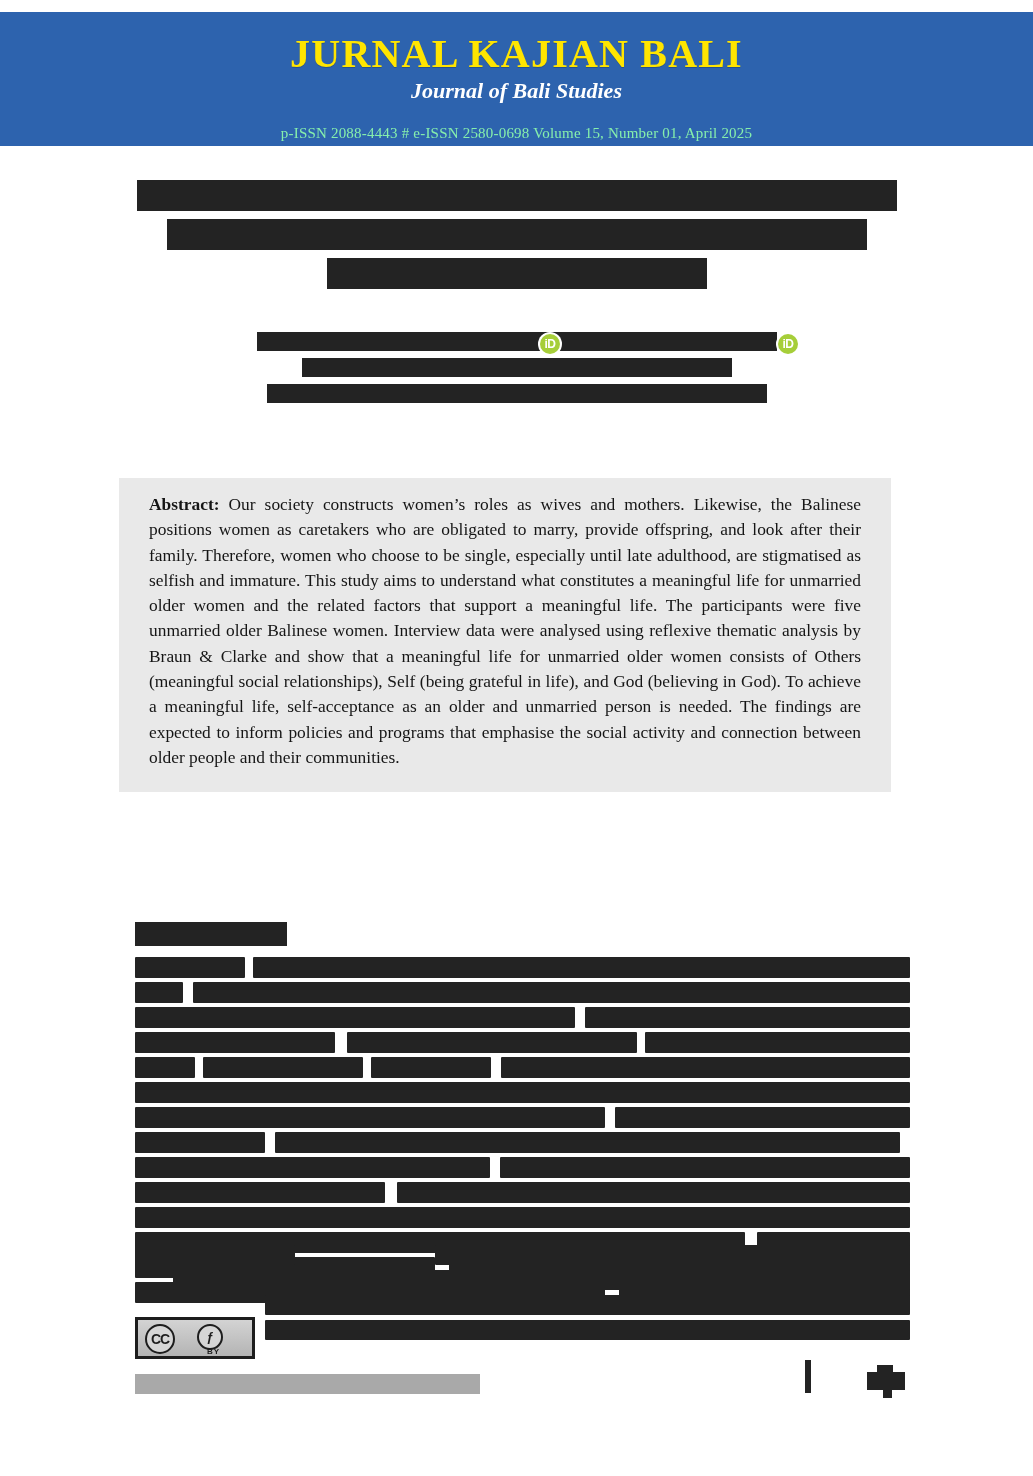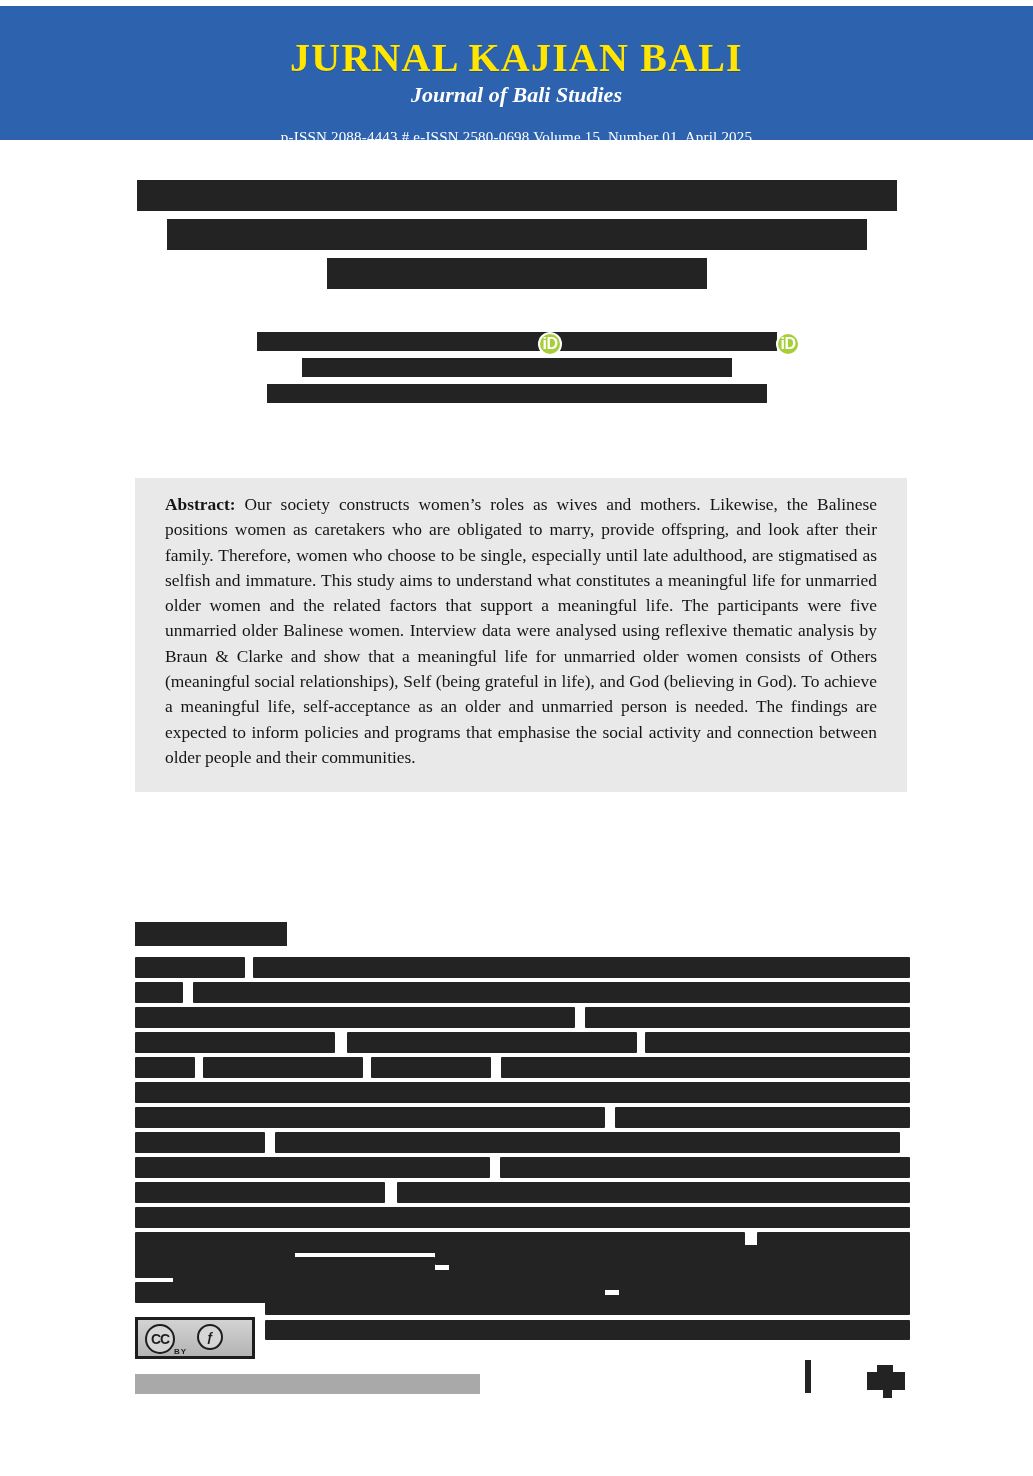--- a/index.html
+++ b/index.html
@@ -11,26 +11,26 @@
     width: 1033px;
     height: 1476px;
     position: relative;
     font-family: "Liberation Serif", serif;
     overflow: hidden;
   }
 
   
   .masthead {
     position: absolute;
-    left: 0; top: 6px;
+    left: 0; top: 12px;
     width: 1033px;
     height: 134px;
     background: #2d63ae;
     box-sizing: border-box;
-    padding-top: 32px;
+    padding-top: 22px;
     text-align: center;
   }
   .masthead-title {
     font-family: "Liberation Serif", serif;
     font-size: 40px;
     font-weight: 700;
     letter-spacing: 1.2px;
     color: #ffe500;
     line-height: 1.0;
     margin: 0 0 6px 0;
@@ -41,21 +41,21 @@
     font-size: 22px;
     font-style: italic;
     font-weight: 700;
     color: #ffffff;
     line-height: 1.0;
     margin: 0 0 24px 0;
   }
   .masthead-issn {
     font-family: "Liberation Serif", serif;
     font-size: 15px;
-    color: #ffffff;
+    color: #86efac;
     line-height: 1.0;
     margin: 0;
     letter-spacing: .2px;
   }
 
   
   .redacted-line {
     background: #232323;
     display: block;
     border-radius: 1px;
@@ -86,32 +86,32 @@
     margin: 0 auto 7px auto;
     background: #232323;
   }
   .orcid {
     position: absolute;
     width: 20px; height: 20px;
     border-radius: 50%;
     background: #a6ce39;
     color: #ffffff;
     font-family: "Liberation Sans", sans-serif;
-    font-size: 16px;
+    font-size: 12px;
     font-weight: 700;
     line-height: 20px;
     text-align: center;
     letter-spacing: -0.5px;
     box-shadow: 0 0 0 2px #ffffff;
   }
 
   
   .abstract-box {
     position: absolute;
-    left: 135px; top: 478px;
+    left: 119px; top: 478px;
     width: 772px;
     background: #e9e9e9;
     box-sizing: border-box;
     padding: 14px 30px 22px 30px;
   }
   .abstract-text {
     font-family: "Liberation Serif", serif;
     font-size: 17.4px;
     line-height: 25.3px;
     color: #151515;
@@ -179,21 +179,21 @@
     font-size: 14px; line-height: 26px;
     letter-spacing: -1px;
   }
   .cc-circle.by {
     left: 59px; top: 4px;
     width: 22px; height: 22px;
     font-size: 13px; line-height: 22px;
   }
   .cc-by-text {
     position: absolute;
-    left: 36px; bottom: 0px;
+    left: 69px; bottom: 0px;
     font-family: "Liberation Sans", sans-serif;
     font-size: 8px;
     font-weight: 700;
     color: #1d1d1d;
     letter-spacing: 1px;
   }
 
   .gray-bar {
     position: absolute;
     left: 135px; top: 1374px;

